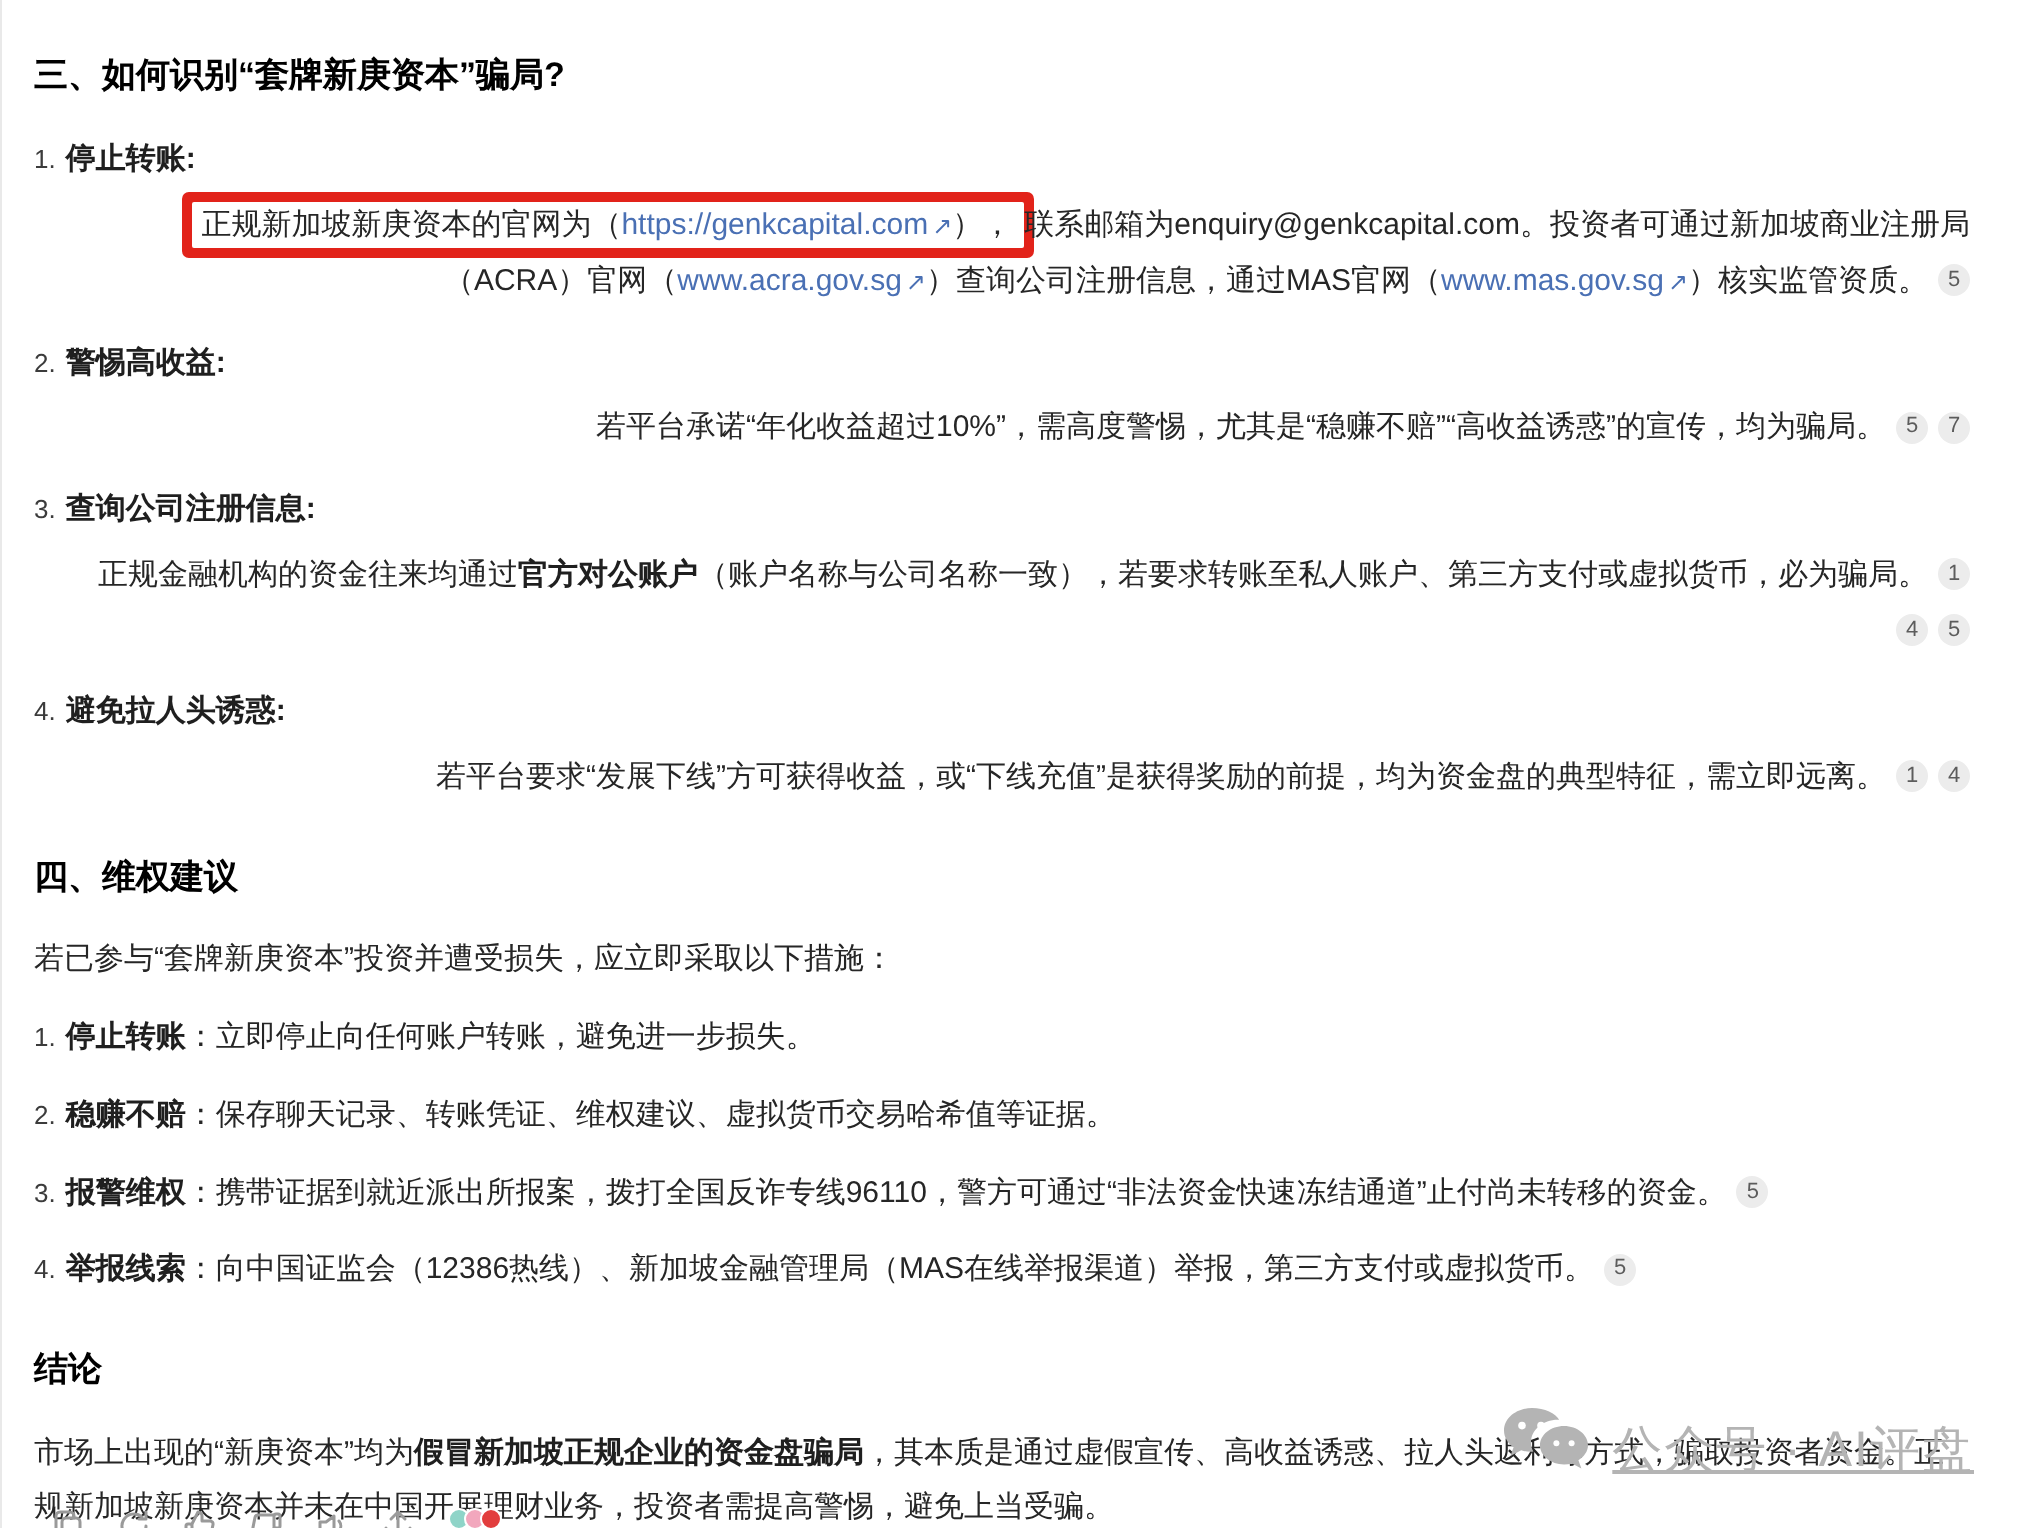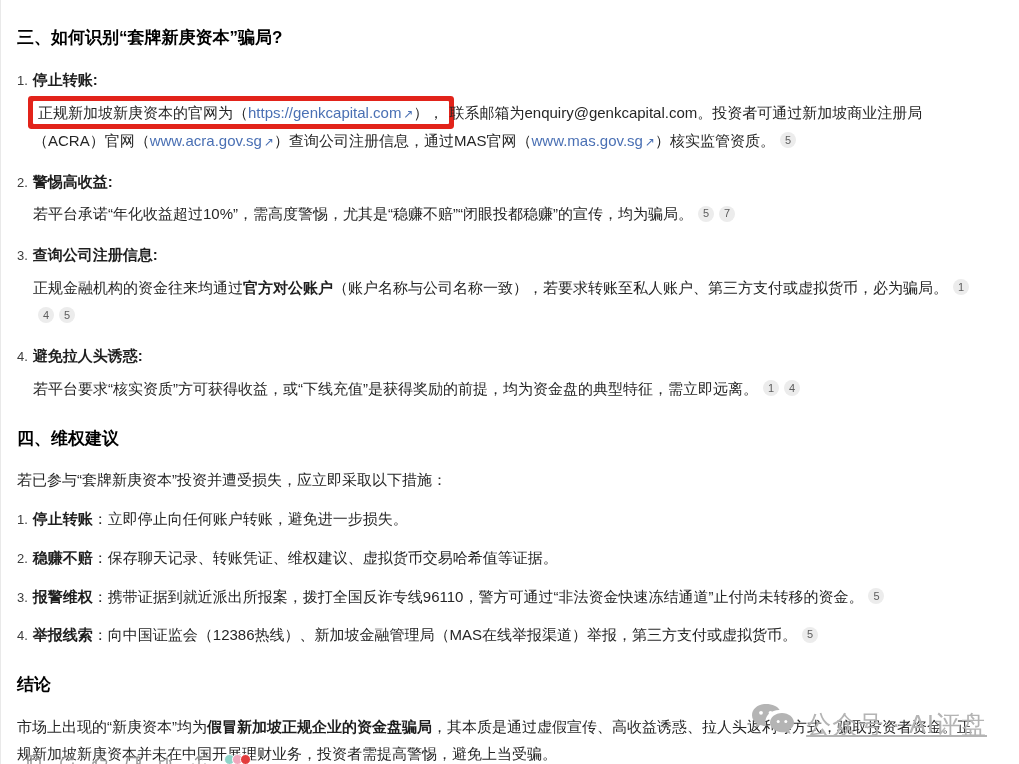--- a/index.html
+++ b/index.html
@@ -11,21 +11,21 @@
   body{
     width:1019px;height:764px;overflow:hidden;position:relative;background:#ffffff;
     font-family:"Liberation Sans","DejaVu Sans",sans-serif;color:var(--text);
     border-left:1px solid #e9e9e9;
   }
   #doc{padding:12px 34px 0 16px;font-size:15px;line-height:1.85;}
   #doc h2{font-size:17px;font-weight:bold;color:#000000;margin:20px 0 12px;}
   #doc > h2:first-child{margin-top:10px;}
   #doc p{margin:0 0 11px;}
   #doc p.item-head{margin:13px 0 5px;}
-  #doc p.indent{margin-left:16px;}
+  #doc p.indent{margin-left:16px;text-align:right;}
   .b{font-weight:bold;color:#1f1f1f;}
   .num{font-size:13px;color:#3c3c3c;margin-right:5px;}
   .link{color:var(--link);cursor:pointer;}
   .link .arrow{font-size:12px;margin-left:2px;}
   .redbox{box-shadow:0 0 0 5px var(--highlight);padding:3px 6px 3px 5px;border-radius:1px;}
   .cite{
     display:inline-flex;align-items:center;justify-content:center;
     width:16px;height:16px;border-radius:50%;background:var(--badge-bg);
     color:var(--badge-text);font-size:11px;margin-left:5px;vertical-align:2px;cursor:pointer;
   }
@@ -40,25 +40,25 @@
   .dot{width:11px;height:11px;border-radius:50%;margin-left:-3px;border:1px solid #fff;}
 </style>
 </head>
 <body>
 
 <main id="doc">
     <h2>三、如何识别“套牌新庚资本”骗局?</h2>
     <p class="item-head"><span class="num">1.</span><span class="b">停止转账:</span></p>
     <p class="indent"><span class="redbox"><span>正规新加坡新庚资本的官网为（</span><span class="link">https://genkcapital.com<span class="arrow">↗</span></span><span>），</span></span><span>联系邮箱为enquiry@genkcapital.com。投资者可通过新加坡商业注册局（ACRA）官网（</span><span class="link">www.acra.gov.sg<span class="arrow">↗</span></span><span>）查询公司注册信息，通过MAS官网（</span><span class="link">www.mas.gov.sg<span class="arrow">↗</span></span><span>）核实监管资质。</span><span class="cite">5</span></p>
     <p class="item-head"><span class="num">2.</span><span class="b">警惕高收益:</span></p>
-    <p class="indent"><span>若平台承诺“年化收益超过10%”，需高度警惕，尤其是“稳赚不赔”“闭眼投都稳赚”的宣传，均为骗局。</span><span class="cite">5</span><span class="cite">7</span></p>
+    <p class="indent"><span>若平台承诺“年化收益超过10%”，需高度警惕，尤其是“稳赚不赔”“高收益诱惑”的宣传，均为骗局。</span><span class="cite">5</span><span class="cite">7</span></p>
     <p class="item-head"><span class="num">3.</span><span class="b">查询公司注册信息:</span></p>
     <p class="indent"><span>正规金融机构的资金往来均通过</span><span class="b">官方对公账户</span><span>（账户名称与公司名称一致），若要求转账至私人账户、第三方支付或虚拟货币，必为骗局。</span><span class="cite">1</span><span class="cite">4</span><span class="cite">5</span></p>
     <p class="item-head"><span class="num">4.</span><span class="b">避免拉人头诱惑:</span></p>
-    <p class="indent"><span>若平台要求“核实资质”方可获得收益，或“下线充值”是获得奖励的前提，均为资金盘的典型特征，需立即远离。</span><span class="cite">1</span><span class="cite">4</span></p>
+    <p class="indent"><span>若平台要求“发展下线”方可获得收益，或“下线充值”是获得奖励的前提，均为资金盘的典型特征，需立即远离。</span><span class="cite">1</span><span class="cite">4</span></p>
     <h2>四、维权建议</h2>
     <p><span>若已参与“套牌新庚资本”投资并遭受损失，应立即采取以下措施：</span></p>
     <p><span class="num">1.</span><span class="b">停止转账</span><span>：立即停止向任何账户转账，避免进一步损失。</span></p>
     <p><span class="num">2.</span><span class="b">稳赚不赔</span><span>：保存聊天记录、转账凭证、维权建议、虚拟货币交易哈希值等证据。</span></p>
     <p><span class="num">3.</span><span class="b">报警维权</span><span>：携带证据到就近派出所报案，拨打全国反诈专线96110，警方可通过“非法资金快速冻结通道”止付尚未转移的资金。</span><span class="cite">5</span></p>
     <p><span class="num">4.</span><span class="b">举报线索</span><span>：向中国证监会（12386热线）、新加坡金融管理局（MAS在线举报渠道）举报，第三方支付或虚拟货币。</span><span class="cite">5</span></p>
     <h2>结论</h2>
     <p><span>市场上出现的“新庚资本”均为</span><span class="b">假冒新加坡正规企业的资金盘骗局</span><span>，其本质是通过虚假宣传、高收益诱惑、拉人头返利等方式，骗取投资者资金。正规新加坡新庚资本并未在中国开展理财业务，投资者需提高警惕，避免上当受骗。</span></p>
   </main>
 

